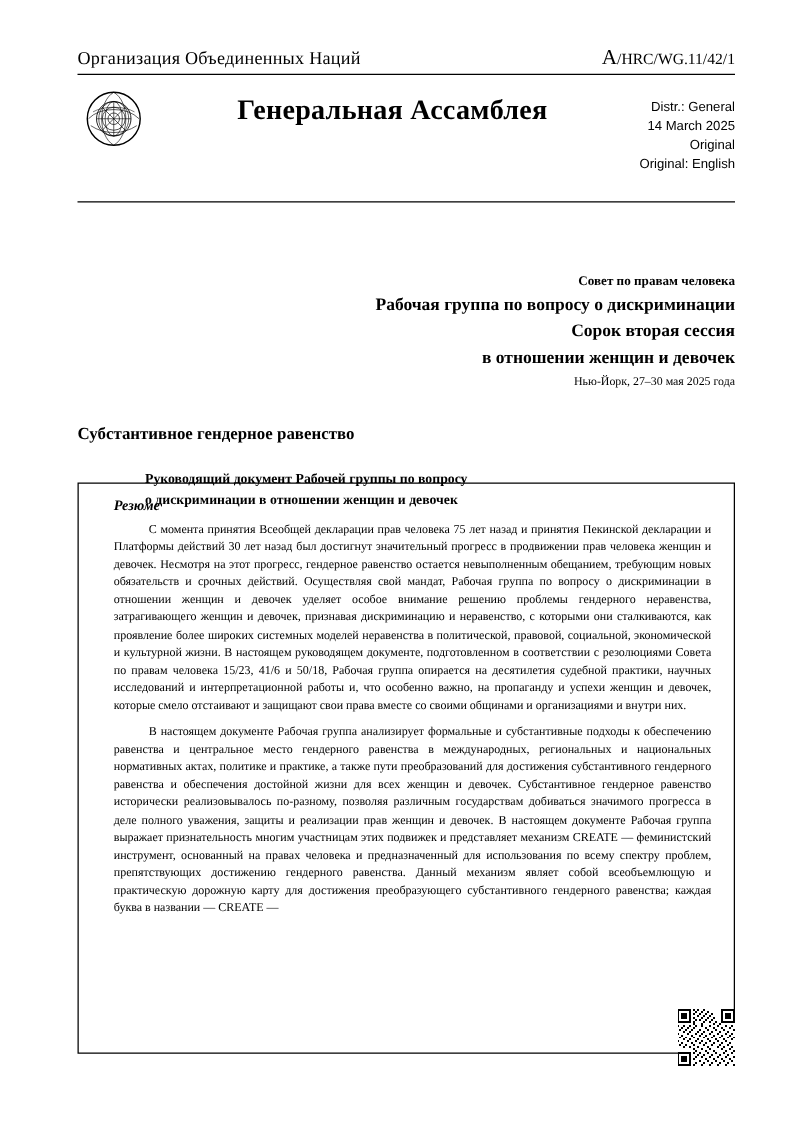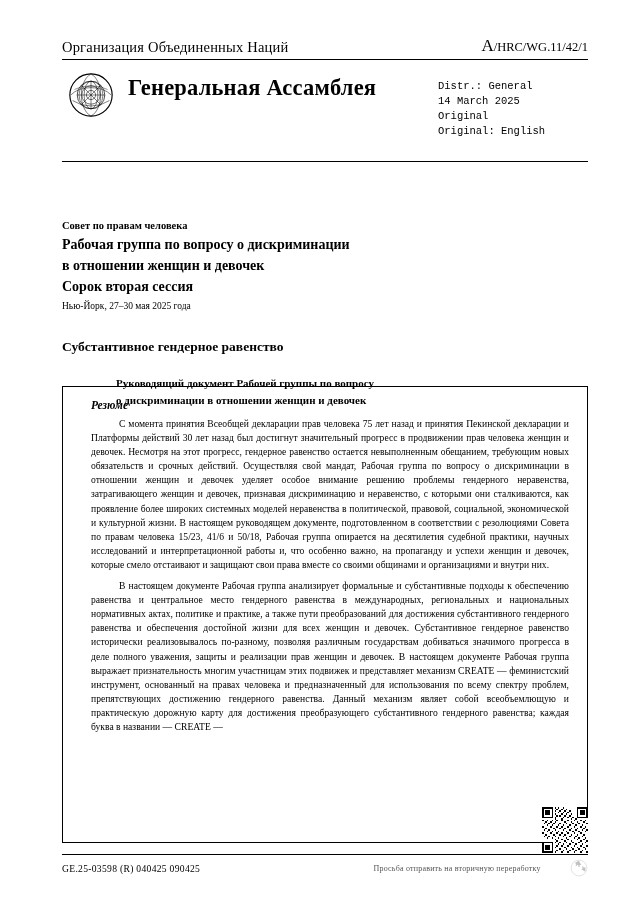--- a/index.html
+++ b/index.html
@@ -51,39 +51,40 @@
   }
   .header-rule {
     border-bottom: 1.2px solid #000;
     margin-top: 1px;
   }
 
   .header-main {
     display: flex;
     align-items: flex-start;
     margin-top: 9px;
+    text-align: right;
   }
   .emblem {
     width: 46px;
     height: 46px;
     flex: 0 0 46px;
     margin-left: 6px;
     margin-top: 3px;
   }
   .ga-title {
     font-family: "Liberation Serif", serif;
     font-weight: bold;
     font-size: 22.5px;
     margin-left: 14px;
     margin-top: 6px;
     flex: 1 1 auto;
     letter-spacing: 0.2px;
   }
   .distr-block {
-    font-family: Liberation Mono, monospace;
+    font-family: Liberation Sans, sans-serif;
     font-size: 10.5px;
     line-height: 1.42;
     margin-top: 10px;
     width: 150px;
     flex: 0 0 150px;
   }
 
   .header-rule2 {
     border-bottom: 1.2px solid #000;
     margin-top: 22px;
@@ -93,20 +94,21 @@
   .body-block {
     position: absolute;
     left: 62px;
     right: 52px;
     top: 218px;
   }
   .council {
     font-size: 10.5px;
     font-weight: bold;
     line-height: 1.5;
+    text-align: right;
   }
   .council .sub {
     font-size: 14px;
     font-weight: bold;
   }
   .council .date-line {
     font-size: 9.5px;
     font-weight: normal;
     margin-top: 2px;
   }
@@ -234,22 +236,22 @@
         <div>Original: English</div>
       </div>
     </div>
     <div class="header-rule2"></div>
   </div>
 
   <div class="body-block">
     <div class="council">
       <div>Совет по правам человека</div>
       <div class="sub">Рабочая группа по вопросу о дискриминации</div>
+      <div class="sub">Сорок вторая сессия</div>
       <div class="sub">в отношении женщин и девочек</div>
-      <div class="sub">Сорок вторая сессия</div>
       <div class="date-line">Нью-Йорк, 27–30 мая 2025 года</div>
     </div>
 
     <div class="doc-title">Субстантивное гендерное равенство</div>
     <div class="doc-subtitle">
       <div>Руководящий документ Рабочей группы по вопросу</div>
       <div>о дискриминации в отношении женщин и девочек</div>
     </div>
   </div>
 
@@ -441,29 +443,14 @@
           <rect x="24" y="28" width="1" height="1"></rect>
           <rect x="28" y="28" width="1" height="1"></rect>
         <rect x="8" y="7" width="1" height="1"></rect>
           <rect x="12" y="7" width="1" height="1"></rect>
           <rect x="18" y="7" width="1" height="1"></rect>
           <rect x="21" y="7" width="1" height="1"></rect>
       </g>
     </svg>
   </div>
 
-  <div class="footer">
-    <div class="footer-rule"></div>
-    <div class="footer-row">
-      <div class="footer-code">GE.25-03598  (R)  040425  090425</div>
-      <div class="footer-note">Просьба отправить на вторичную переработку</div>
-      <div class="recycle">
-        <svg viewBox="0 0 24 24" width="18" height="18" aria-hidden="true">
-          <path d="M12 2.5 L15 8 L12.8 8 L12.8 10.5 L11.2 10.5 L11.2 8 L9 8 Z" fill="#777"></path>
-          <path d="M3.5 17 L9 20 L9 17.8 L11.5 17.8 L11.5 16.2 L9 16.2 L9 14 Z" fill="#777" transform="rotate(120 12 12)"></path>
-          <path d="M3.5 17 L9 20 L9 17.8 L11.5 17.8 L11.5 16.2 L9 16.2 L9 14 Z" fill="#777" transform="rotate(240 12 12)"></path>
-          <circle cx="12" cy="12" r="10.5" fill="none" stroke="#999" stroke-width="0.8"></circle>
-        </svg>
-      </div>
-    </div>
-  </div>
 
 </div>
 
 </body></html>

